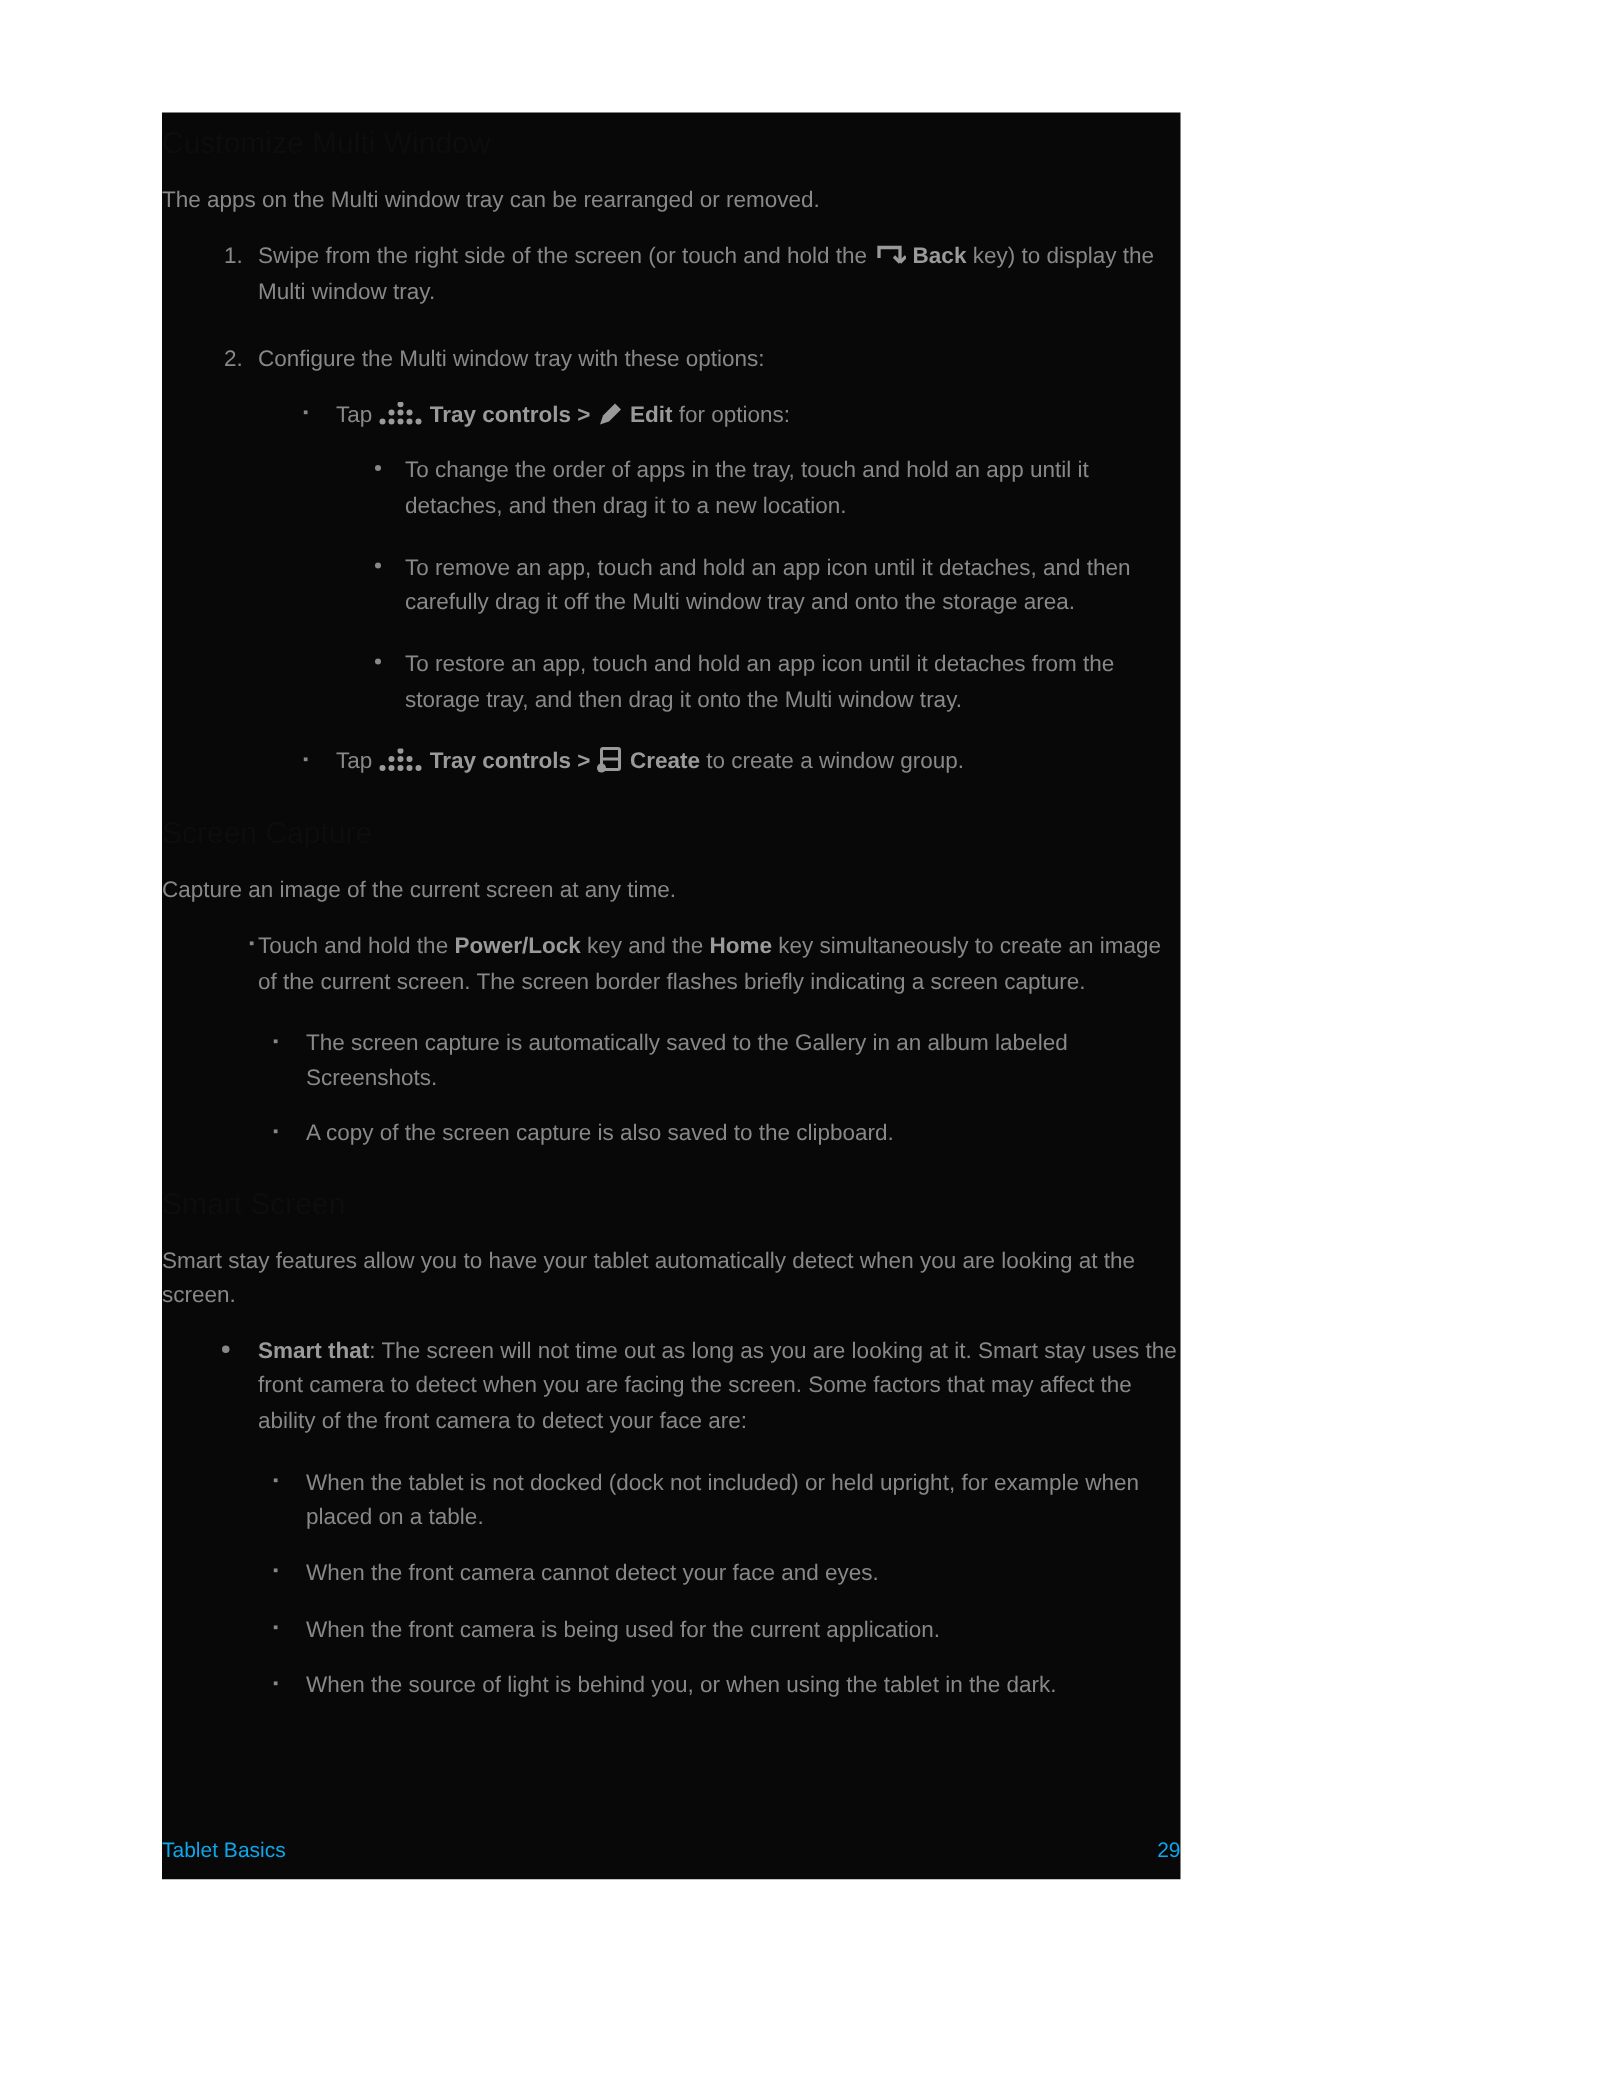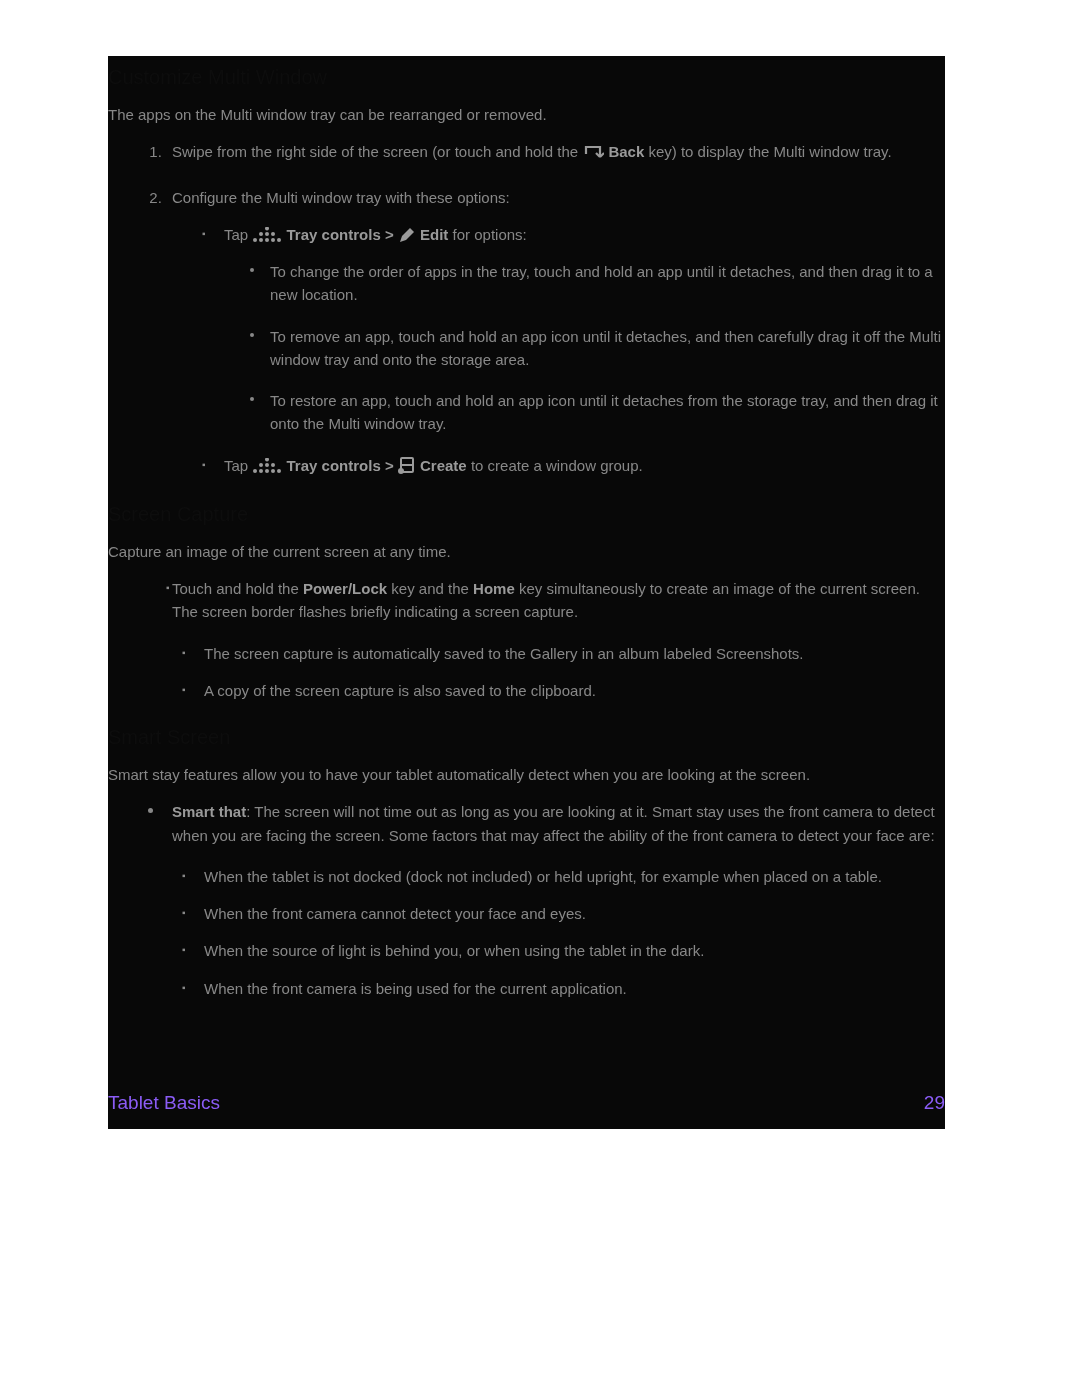--- a/index.html
+++ b/index.html
@@ -4,23 +4,23 @@
 <style>
   html, body {
     margin: 0;
     padding: 0;
     background: #ffffff;
     width: 1080px;
   }
   .page {
     background: #080808;
     color: #888888;
-    width: 837px;
+    width: 679px;
     margin-left: 108px;
-    margin-top: 56px;
+    margin-top: 75px;
     padding: 0;
     font-family: Arial, Helvetica, sans-serif;
     font-size: 15px;
     line-height: 1.55;
     position: relative;
     min-height: 1073px;
   }
   .content {
     padding: 2px 0 0 0;
   }
@@ -136,22 +136,22 @@
   .icon {
     display: inline-block;
     vertical-align: middle;
     position: relative;
     top: -1px;
   }
   .icon svg { display: block; }
 
   .footer {
     width: 100%;
-    color: #8b5cf6;
-    font-size: 19px;
+    color: #0ea5e9;
+    font-size: 14px;
     padding-top: 70px;
     padding-bottom: 8px;
   }
   .footer .left { float: left; }
   .footer .right { float: right; }
   .clearfix::after { content:""; display:table; clear:both; }
 </style>
 </head>
 <body>
 
@@ -271,22 +271,22 @@
 
     <p>Smart stay features allow you to have your tablet automatically detect when you are looking at the screen.</p>
 
     <ul class="disc">
       <li>
         <span class="b">Smart that</span><span>: The screen will not time out as long as you are looking at it. Smart stay uses the front camera to detect when you are facing the screen. Some factors that may affect the ability of the front camera to detect your face are:</span>
 
         <ul class="square" style="padding-left:10px; margin-top:18px;">
           <li>When the tablet is not docked (dock not included) or held upright, for example when placed on a table.</li>
           <li>When the front camera cannot detect your face and eyes.</li>
+          <li>When the front camera is being used for the current application.</li>
           <li>When the source of light is behind you, or when using the tablet in the dark.</li>
-          <li>When the front camera is being used for the current application.</li>
         </ul>
       </li>
     </ul>
 
     <div class="footer clearfix">
       <span class="left">Tablet Basics</span>
       <span class="right">29</span>
     </div>
 
   </div>

